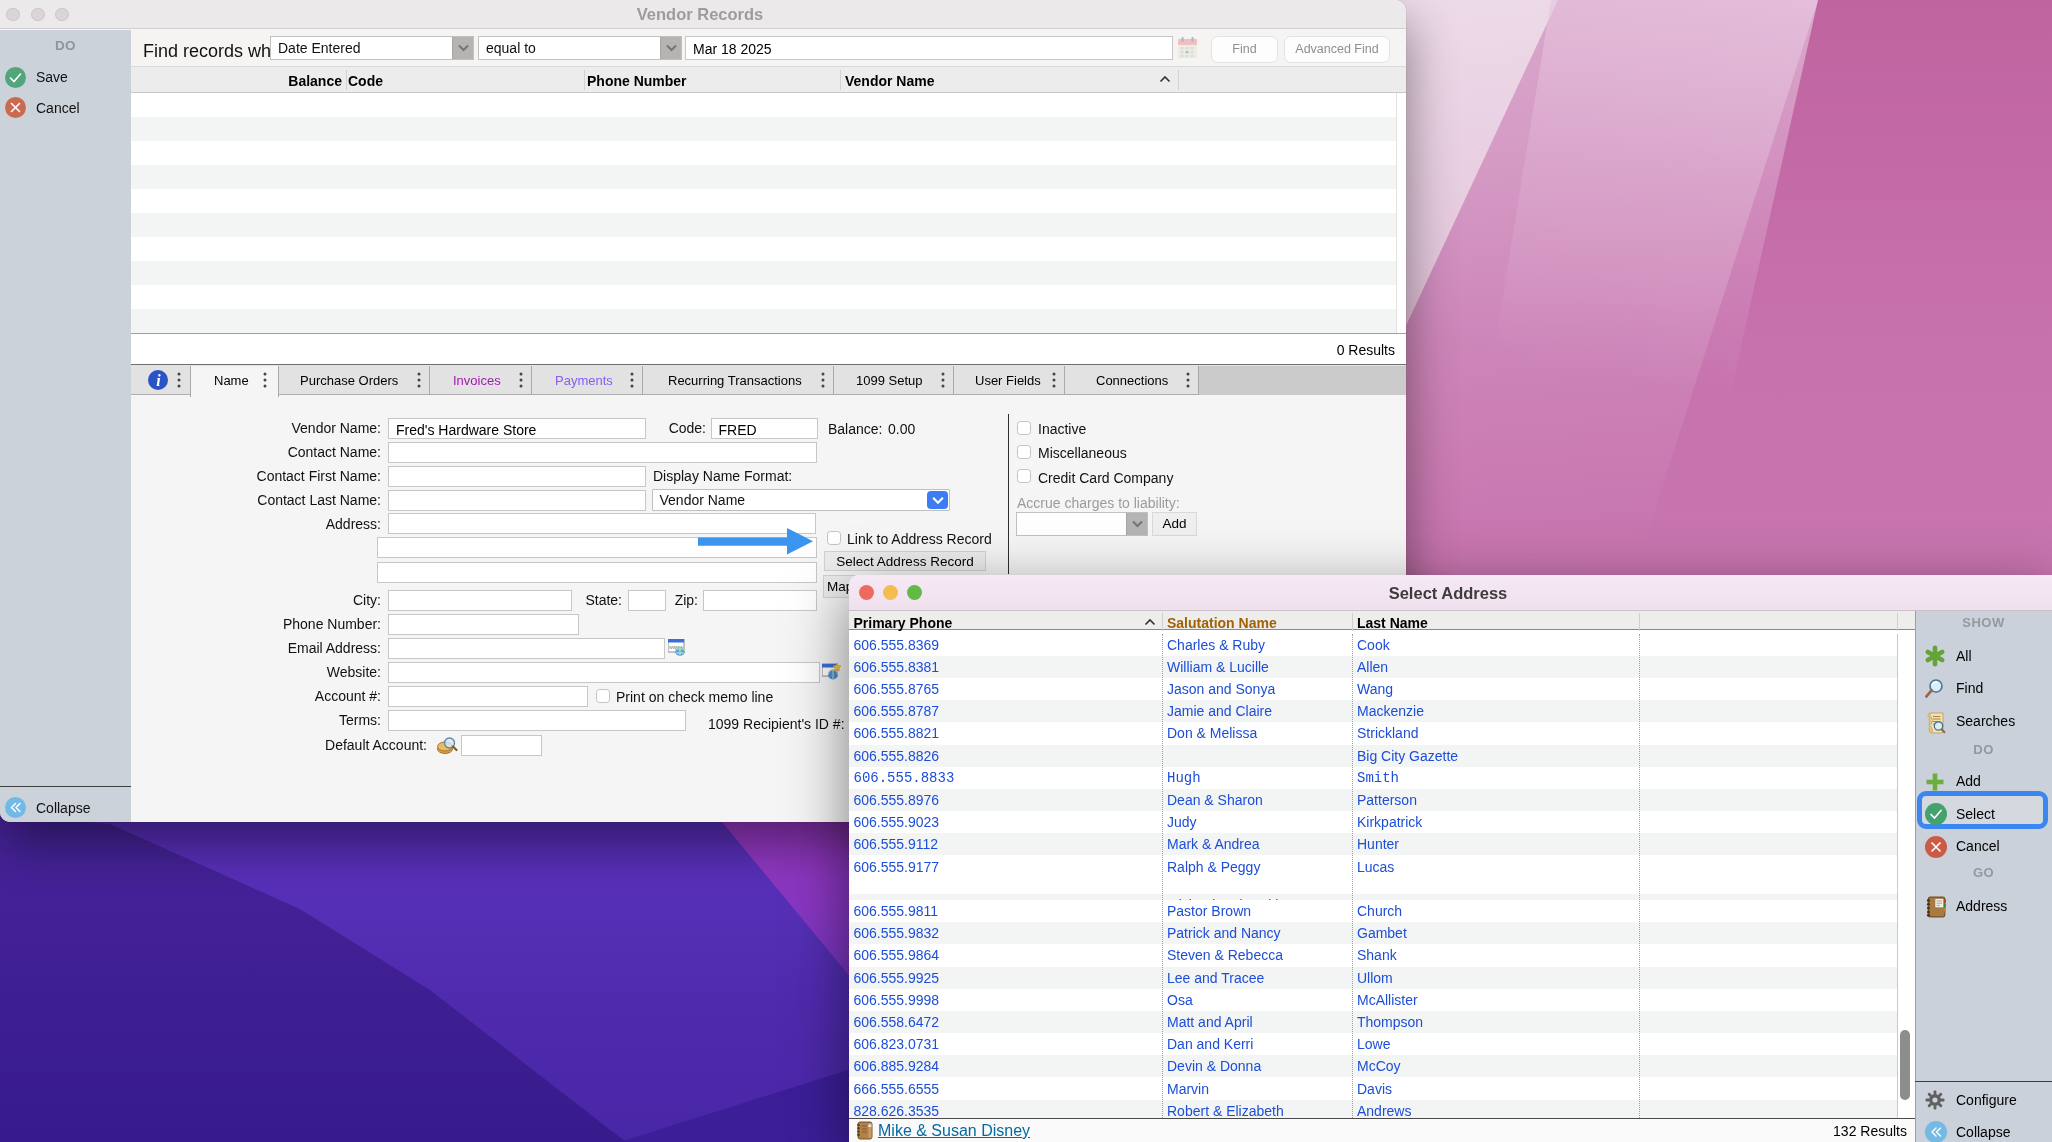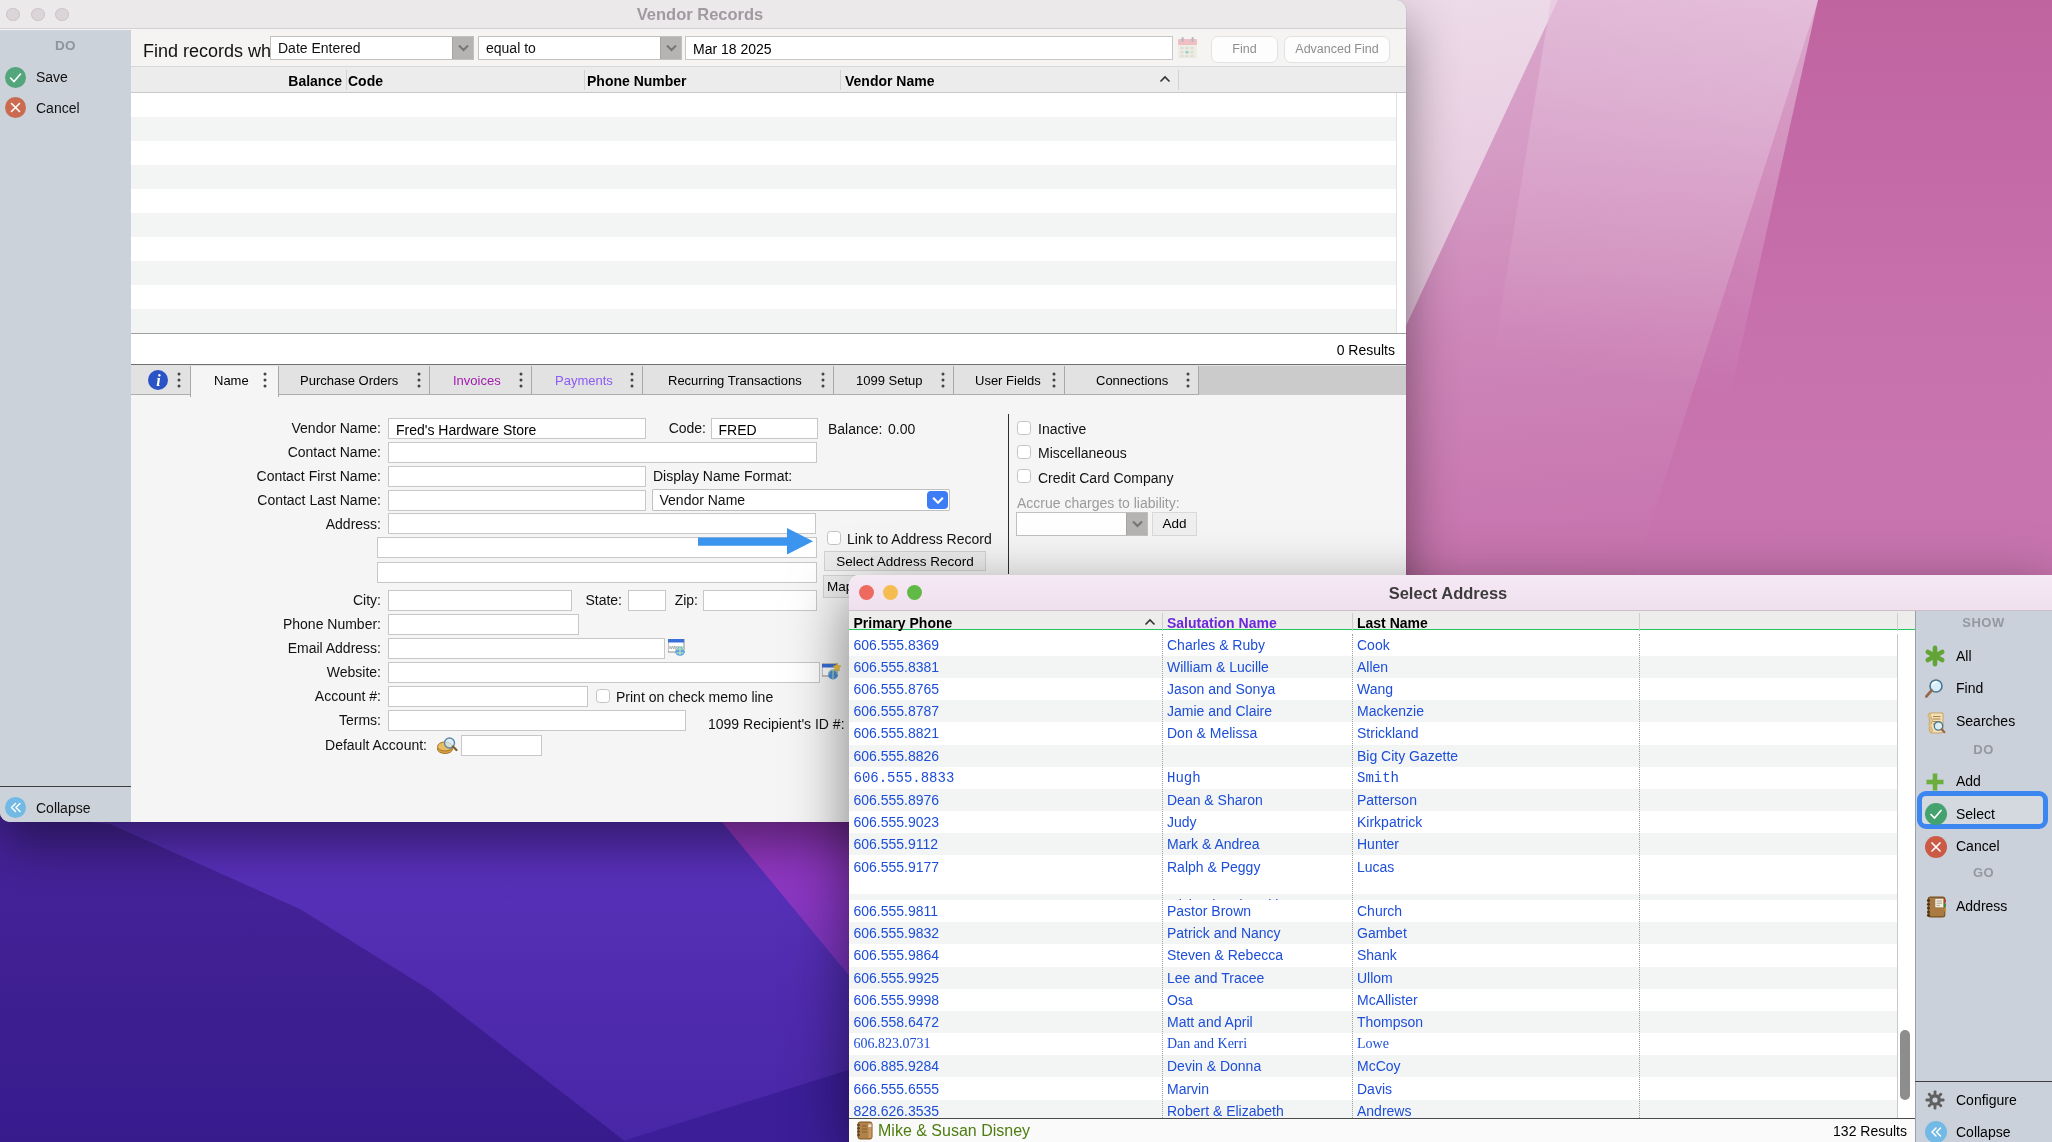--- a/index.html
+++ b/index.html
@@ -303,21 +303,21 @@
     <div class="ab" style="left:0;top:9px;width:1199px;text-align:center;font-size:16.5px;font-weight:bold;color:#3c3c3c;">Select Address</div>
   </div>
   <div id="stable">
 
     <div class="ab" style="left:0;top:36px;width:1066.5px;height:19px;background:#ededec;border-bottom:1px solid #22c55e;">
       <div class="ab" style="left:5px;top:4px;font-size:14px;font-weight:bold;color:#000;">Primary Phone</div>
       <svg class="ab" style="left:295px;top:7px;" width="12" height="8" viewBox="0 0 12 8">
           <path d="M1.5 6.5 L6 2 L10.5 6.5" stroke="#333" stroke-width="1.6" fill="none"></path>
         </svg>
       <div class="ab" style="left:313.5px;top:2px;height:18px;border-left:1px solid #cfcfcf;"></div>
-      <div class="ab" style="left:318.5px;top:4px;font-size:14px;font-weight:bold;color:#6d28d9;">Salutation Name</div>
+      <div class="ab" style="left:318.5px;top:4px;font-size:14px;font-weight:bold;color:#a16207;">Salutation Name</div>
       <div class="ab" style="left:503.5px;top:2px;height:18px;border-left:1px solid #cfcfcf;"></div>
       <div class="ab" style="left:508.5px;top:4px;font-size:14px;font-weight:bold;color:#000;">Last Name</div>
       <div class="ab" style="left:790px;top:2px;height:18px;border-left:1px solid #cfcfcf;"></div>
       <div class="ab" style="left:1048.5px;top:2px;height:18px;border-left:1px solid #cfcfcf;"></div>
     </div>
 
     <div class="ab" id="srows" style="left:0;top:59px;width:1066.5px;height:484px;background:#fff;overflow:hidden;">
       <div class="srow" style="top:0.0px;background:#fff;">
           <span class="c1">606.555.8369</span>
           <span class="c2">Charles &amp; Ruby</span>
@@ -400,21 +400,21 @@
       <div class="srow" style="top:355.2px;background:#fff;">
           <span class="c1">606.555.9998</span>
           <span class="c2">Osa</span>
           <span class="c3">McAllister</span>
         </div>
       <div class="srow" style="top:377.4px;background:#f3f4f4;">
           <span class="c1">606.558.6472</span>
           <span class="c2">Matt and April</span>
           <span class="c3">Thompson</span>
         </div>
-      <div class="srow" style="top:399.6px;background:#fff;font-family:Liberation Serif, serif;">
+      <div class="srow" style="top:399.6px;background:#fff;">
           <span class="c1">606.823.0731</span>
           <span class="c2">Dan and Kerri</span>
           <span class="c3">Lowe</span>
         </div>
       <div class="srow" style="top:421.8px;background:#f3f4f4;">
           <span class="c1">606.885.9284</span>
           <span class="c2">Devin &amp; Donna</span>
           <span class="c3">McCoy</span>
         </div>
       <div class="srow" style="top:444.0px;background:#fff;">
@@ -442,21 +442,21 @@
           <rect x="13.5" y="2" width="3" height="15" fill="#c89a60"></rect>
           <rect x="13.2" y="3.5" width="3.2" height="2.5" fill="#e8e4da"></rect>
           <g fill="#5d3f1c">
             <circle cx="3.5" cy="4" r="1.3"></circle>
             <circle cx="3.5" cy="7.3" r="1.3"></circle>
             <circle cx="3.5" cy="10.6" r="1.3"></circle>
             <circle cx="3.5" cy="13.9" r="1.3"></circle>
           </g>
           <path d="M7 5 h5 M7 8 h5 M7 11 h5" stroke="#7d5526" stroke-width=".8"></path>
         </svg>
-      <div class="ab" style="left:29.5px;top:3px;font-size:16px;color:#4d7c0f;">Mike &amp; Susan Disney</div>
+      <div class="ab" style="left:29.5px;top:3px;font-size:16px;color:#0369a1;text-decoration:underline;">Mike &amp; Susan Disney</div>
       <div class="ab" style="left:958.5px;top:4px;width:100px;text-align:right;font-size:14px;color:#000;">132 Results</div>
     </div>
   </div>
   <div id="ssidebar">
     <div class="ab" style="left:1066.5px;top:36px;width:141px;height:532px;background:#cbd1da;border-left:1px solid #9aa0a8;"></div>
     <div class="shead" style="top:40.5px;">SHOW</div>
     <svg class="sic" style="top:70px;left:1075px;" width="22" height="22" viewBox="0 0 22 22">
         <g stroke="#63a436" stroke-width="4.6" stroke-linecap="round">
           <line x1="11" y1="2.8" x2="11" y2="19.2"></line>
           <line x1="3.8" y1="6.9" x2="18.2" y2="15.1"></line>

